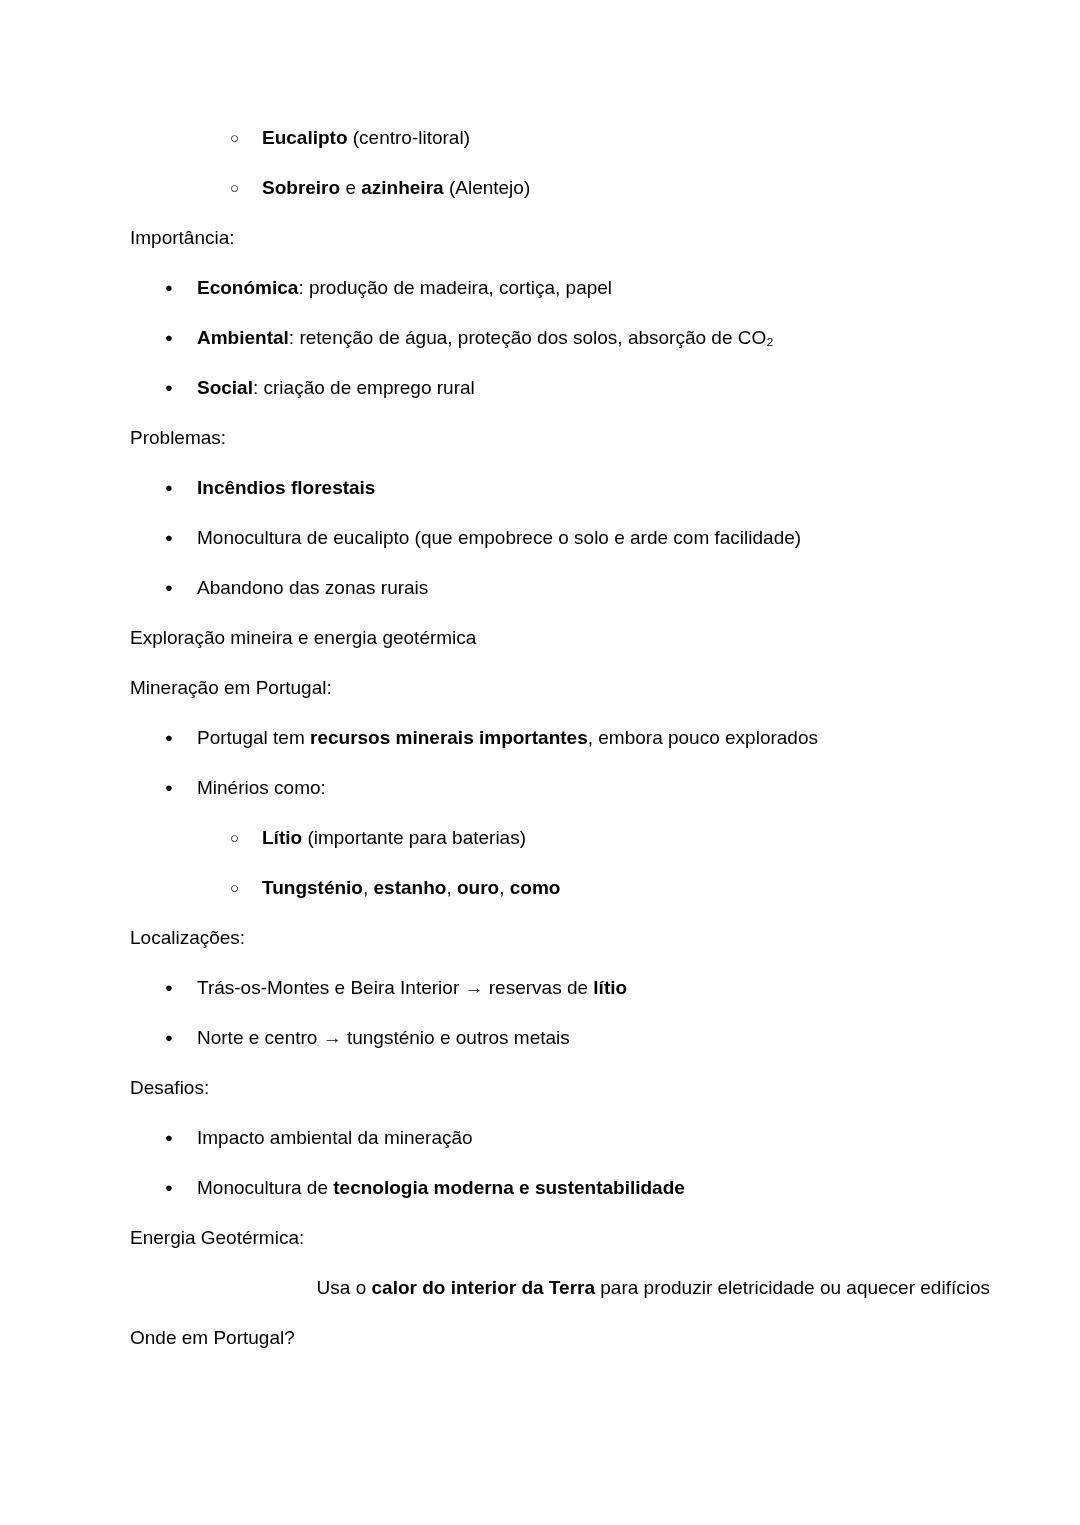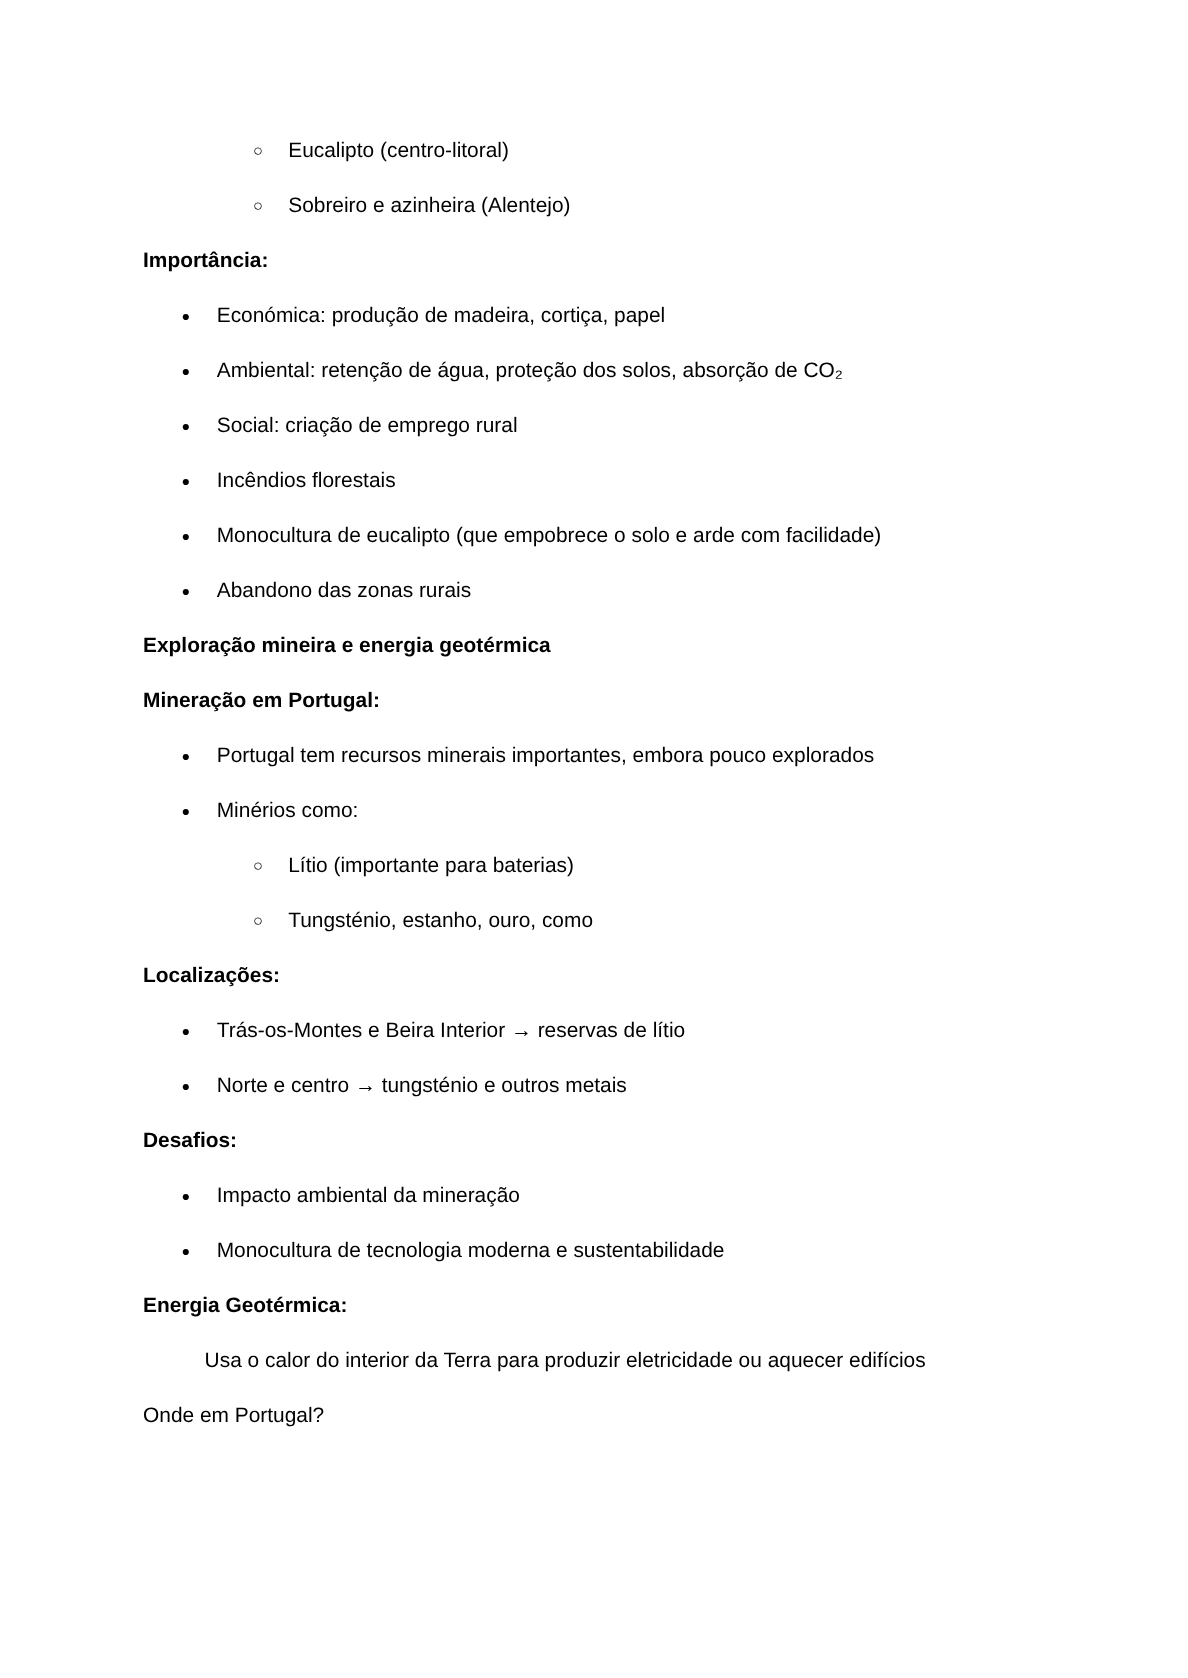--- a/index.html
+++ b/index.html
@@ -8,30 +8,30 @@
     width:1080px; height:1525px;
     background:#ffffff;
     box-sizing:border-box;
     padding:126px 90px 0 130px;
     font-family:"Liberation Sans","DejaVu Sans",sans-serif;
     font-size:19px;
     color:#000000;
     overflow:hidden;
   }
   .blk { margin:0 0 27px 0; line-height:23px; }
-  .b { font-weight:normal; }
-  .h { font-weight:bold; }
+  .b { font-weight:bold; }
+  .h { font-weight:normal; }
   .li { display:flex; }
   .li1 { padding-left:35px; }
   .li2 { padding-left:100px; }
   .glyph { flex:none; width:32px; line-height:23px; }
   .glyph-dot { font-size:13px; }
   .glyph-circle { font-size:15px; }
   .txt { flex:1; white-space:pre-wrap; }
-  .indent1 { padding-left:56px; }
+  .indent1 { padding-left:56px;text-align:right; }
 </style>
 </head>
 <body>
 
 <div class="page">
 
   <div class="blk li li2">
     <span class="glyph glyph-circle">○</span>
     <span class="txt"><span class="b">Eucalipto</span><span> (centro-litoral)</span></span>
   </div>
@@ -51,20 +51,21 @@
   <div class="blk li li1">
     <span class="glyph glyph-dot">●</span>
     <span class="txt"><span class="b">Ambiental</span><span>: retenção de água, proteção dos solos, absorção de CO₂</span></span>
   </div>
 
   <div class="blk li li1">
     <span class="glyph glyph-dot">●</span>
     <span class="txt"><span class="b">Social</span><span>: criação de emprego rural</span></span>
   </div>
 
+  <div class="blk h"><span>Problemas:</span></div>
 
   <div class="blk li li1">
     <span class="glyph glyph-dot">●</span>
     <span class="txt"><span class="b">Incêndios florestais</span></span>
   </div>
 
   <div class="blk li li1">
     <span class="glyph glyph-dot">●</span>
     <span class="txt"><span>Monocultura de eucalipto (que empobrece o solo e arde com facilidade)</span></span>
   </div>

